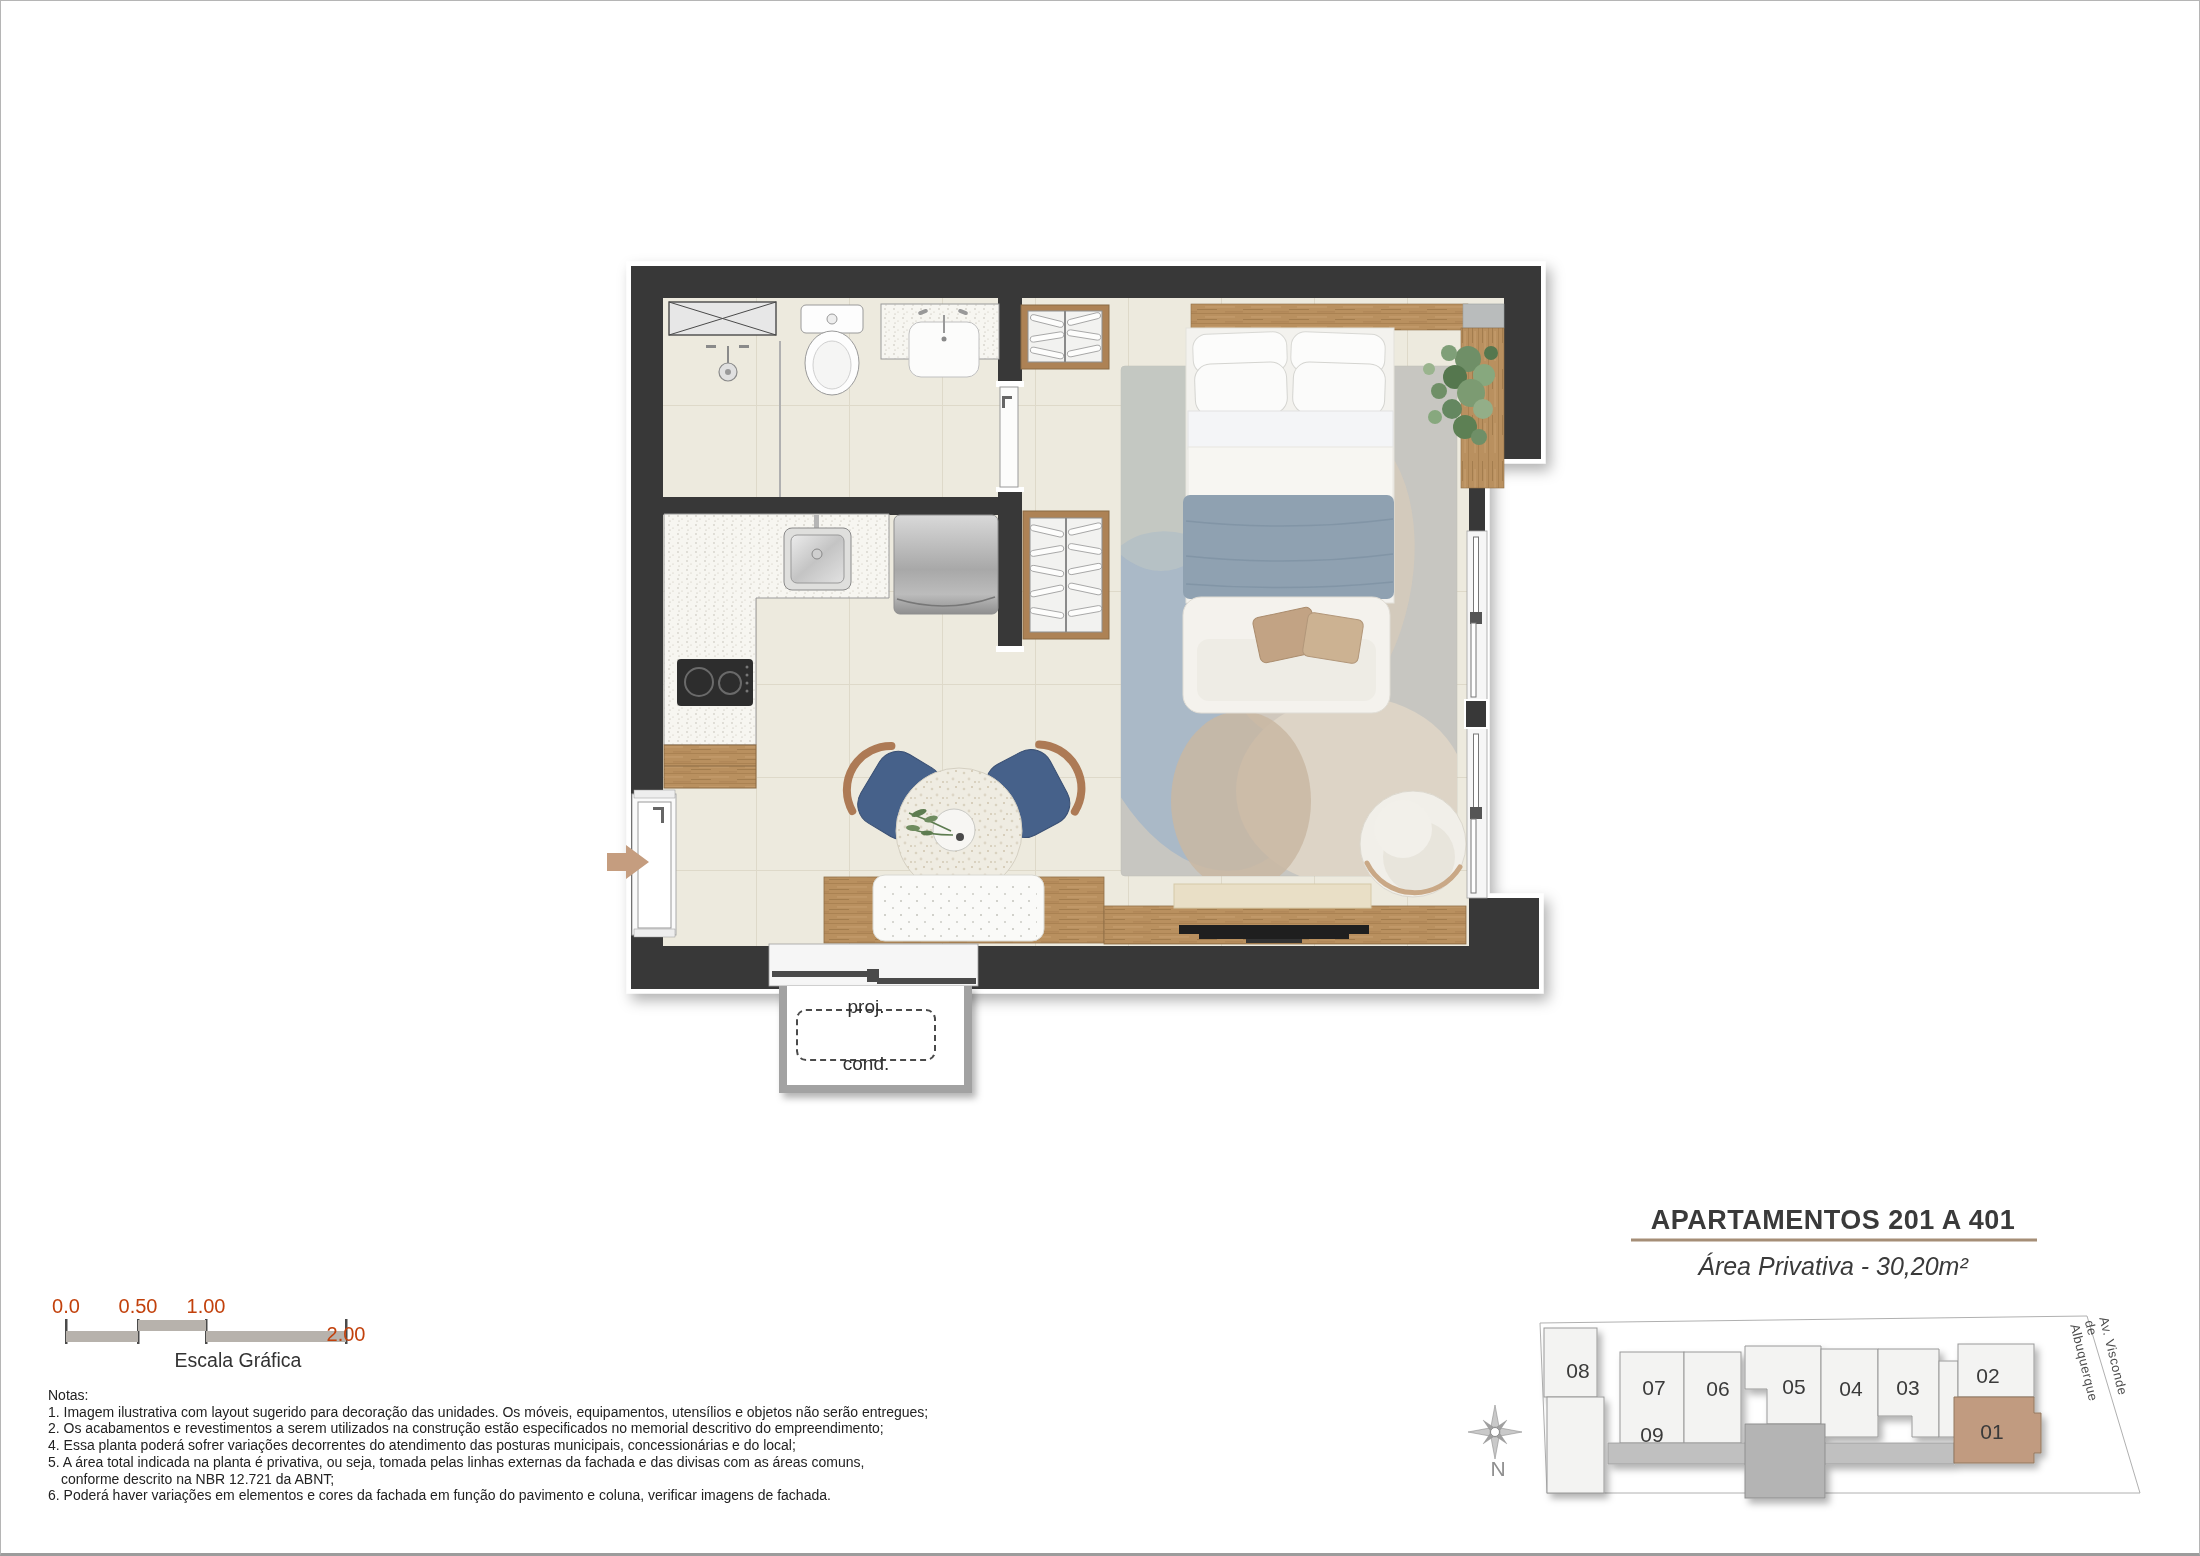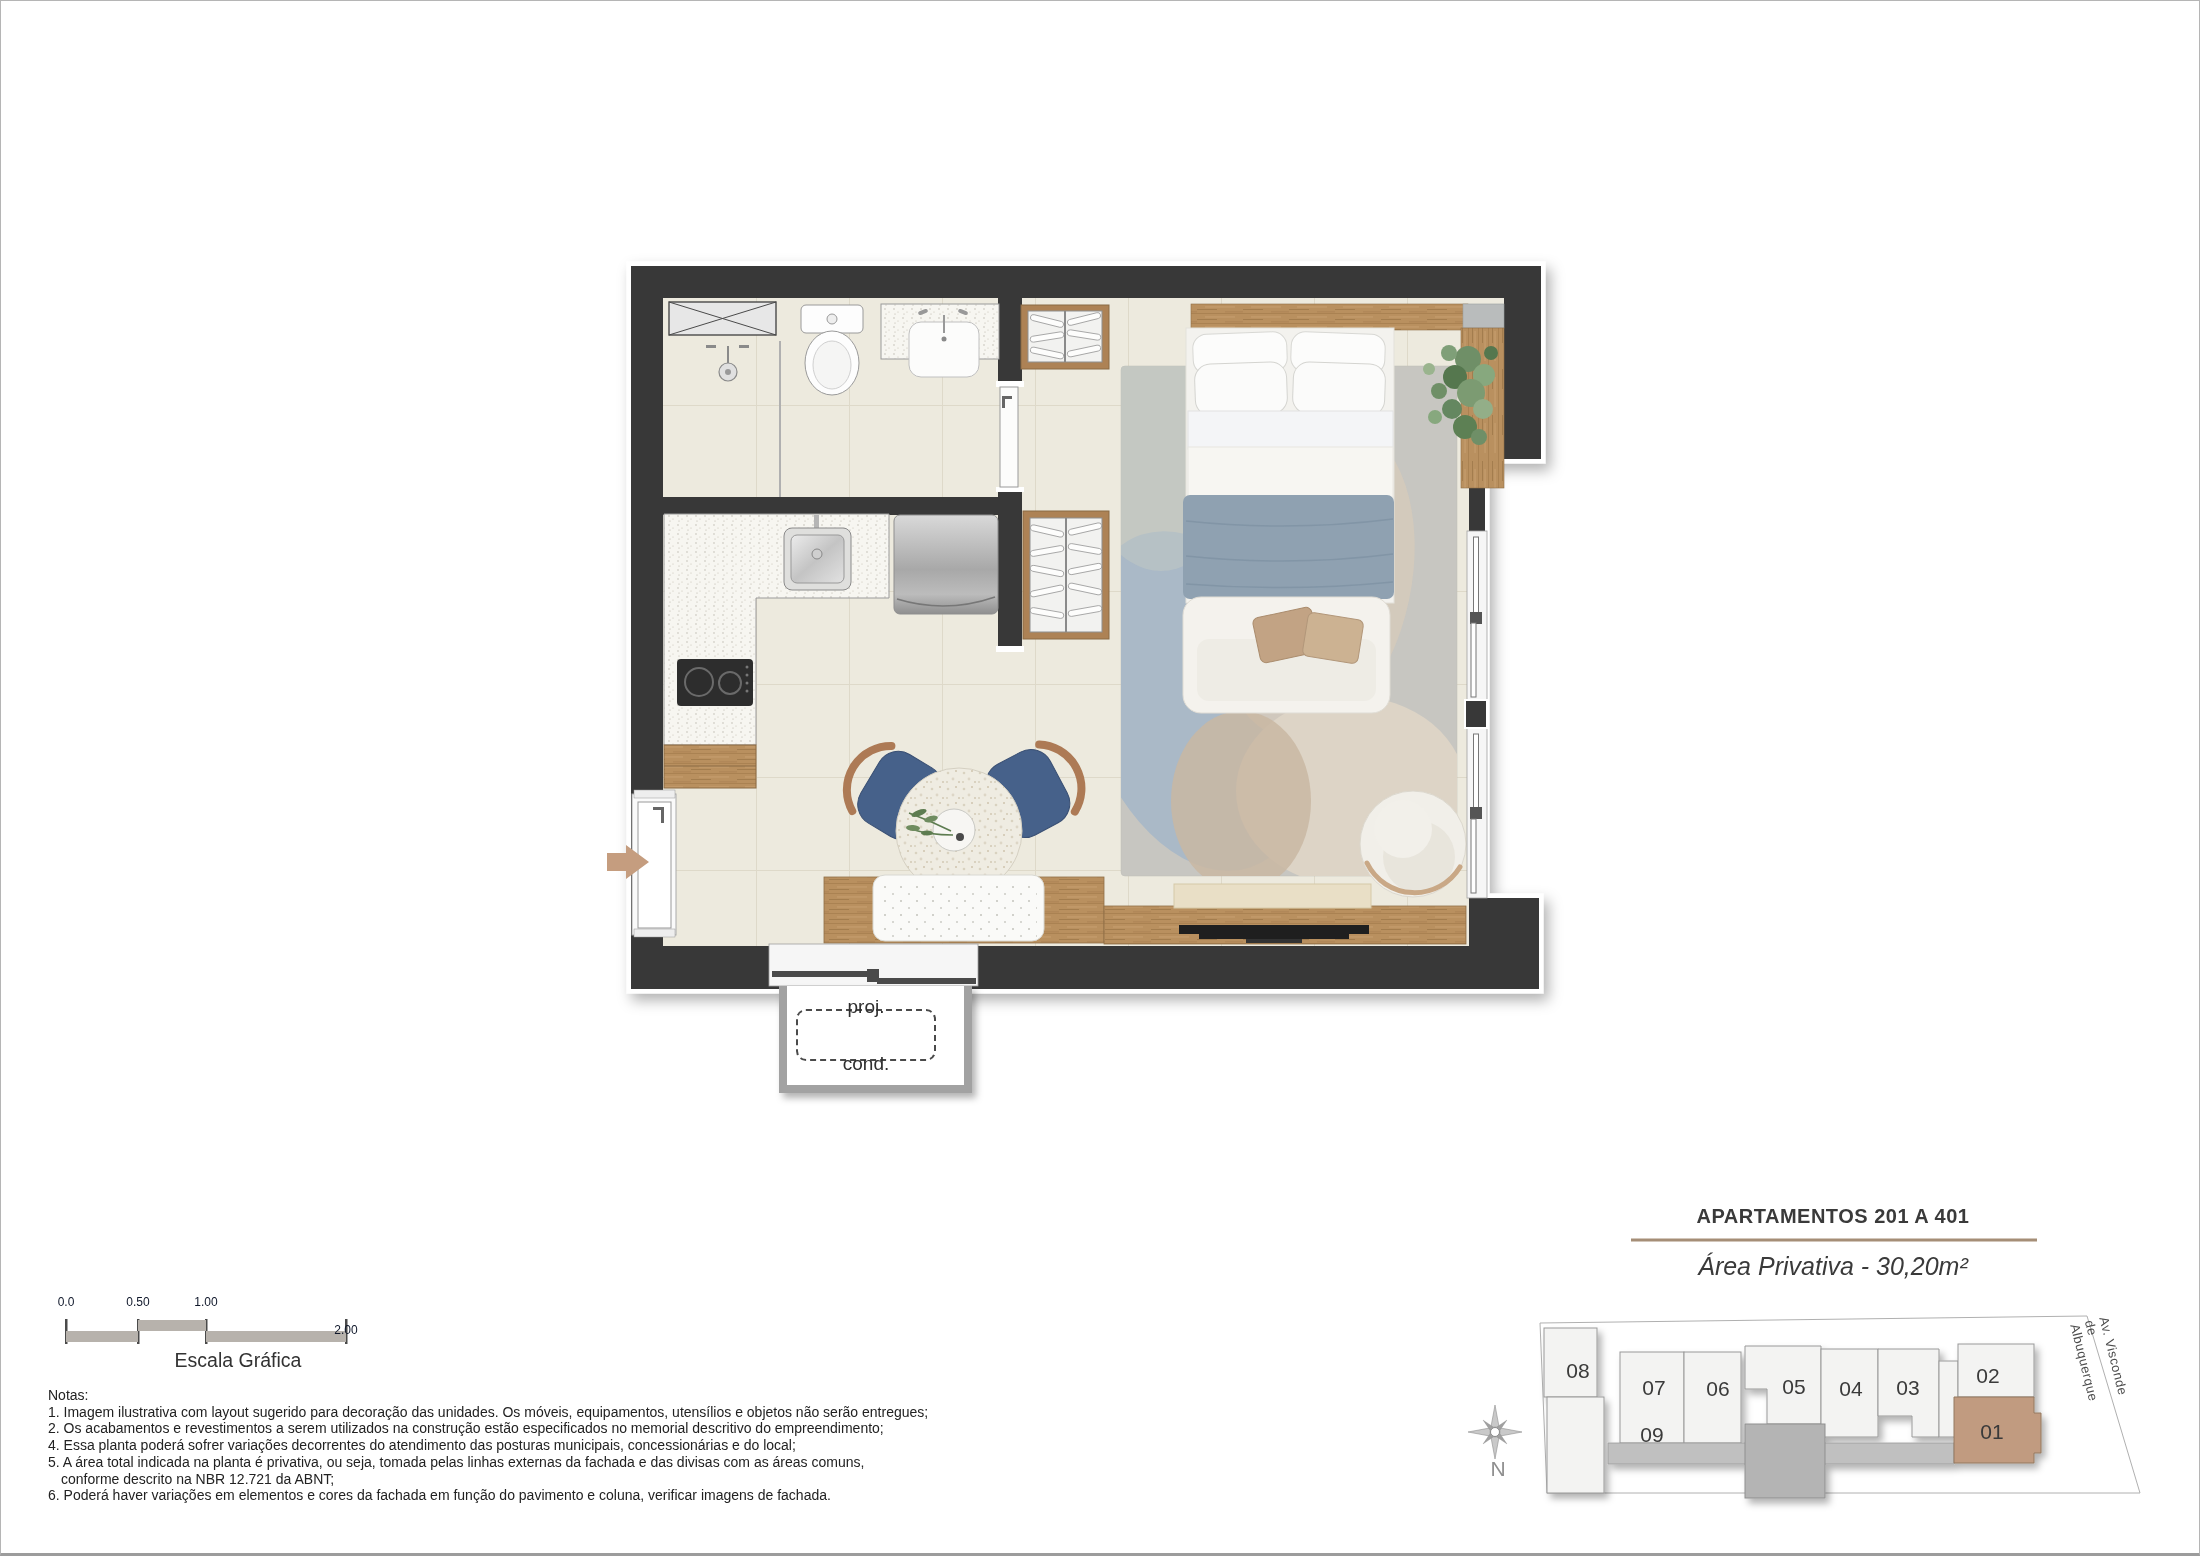--- a/index.html
+++ b/index.html
@@ -6,26 +6,26 @@
   .canvas{position:relative;width:2200px;height:1556px;background:#ffffff;
           box-sizing:border-box;border:1px solid #b5b5b5;border-bottom:3px solid #9c9c9c;
           font-family:"Liberation Sans",sans-serif;overflow:hidden;}
   .layer{position:absolute;left:0;top:0;width:2200px;height:1556px;}
   .txt{position:absolute;color:#3a3a3a;white-space:nowrap;}
   .center{transform:translate(-50%,0);}
   .centerxy{transform:translate(-50%,-50%);}
   .proj-box{position:absolute;left:795px;top:1008px;width:140px;height:52px;box-sizing:border-box;
             border:2px dashed #4a4a4a;border-radius:10px;display:flex;flex-direction:column;
             align-items:center;justify-content:center;font-size:19px;line-height:21px;color:#2f2f2f;gap:36px;}
-  .scale-label{font-size:12px;color:#0f172a;}
+  .scale-label{font-size:20px;color:#c2410c;}
   .scale-caption{font-size:19.5px;color:#333;}
   .notes{position:absolute;left:47px;top:1386px;width:1020px;font-size:14px;line-height:16.7px;color:#222;}
   .notes .indent{padding-left:13px;}
   .kp-title{position:absolute;left:1628px;top:1204px;width:408px;text-align:center;
-            font-size:20px;font-weight:bold;letter-spacing:.5px;color:#3a3a3a;}
+            font-size:27px;font-weight:bold;letter-spacing:.5px;color:#3a3a3a;}
   .kp-sub{position:absolute;left:1628px;top:1251px;width:408px;text-align:center;
           font-size:25px;font-style:italic;color:#3a3a3a;}
   .unit-label{font-size:21px;color:#3a3a3a;}
   .north-label{font-size:21px;color:#8f8f8f;}
   .street-label{position:absolute;left:2110px;top:1314px;font-size:13px;color:#4d4d4d;
                 transform:rotate(76deg);transform-origin:0 0;letter-spacing:.5px;}
 </style>
 </head>
 <body>
 

